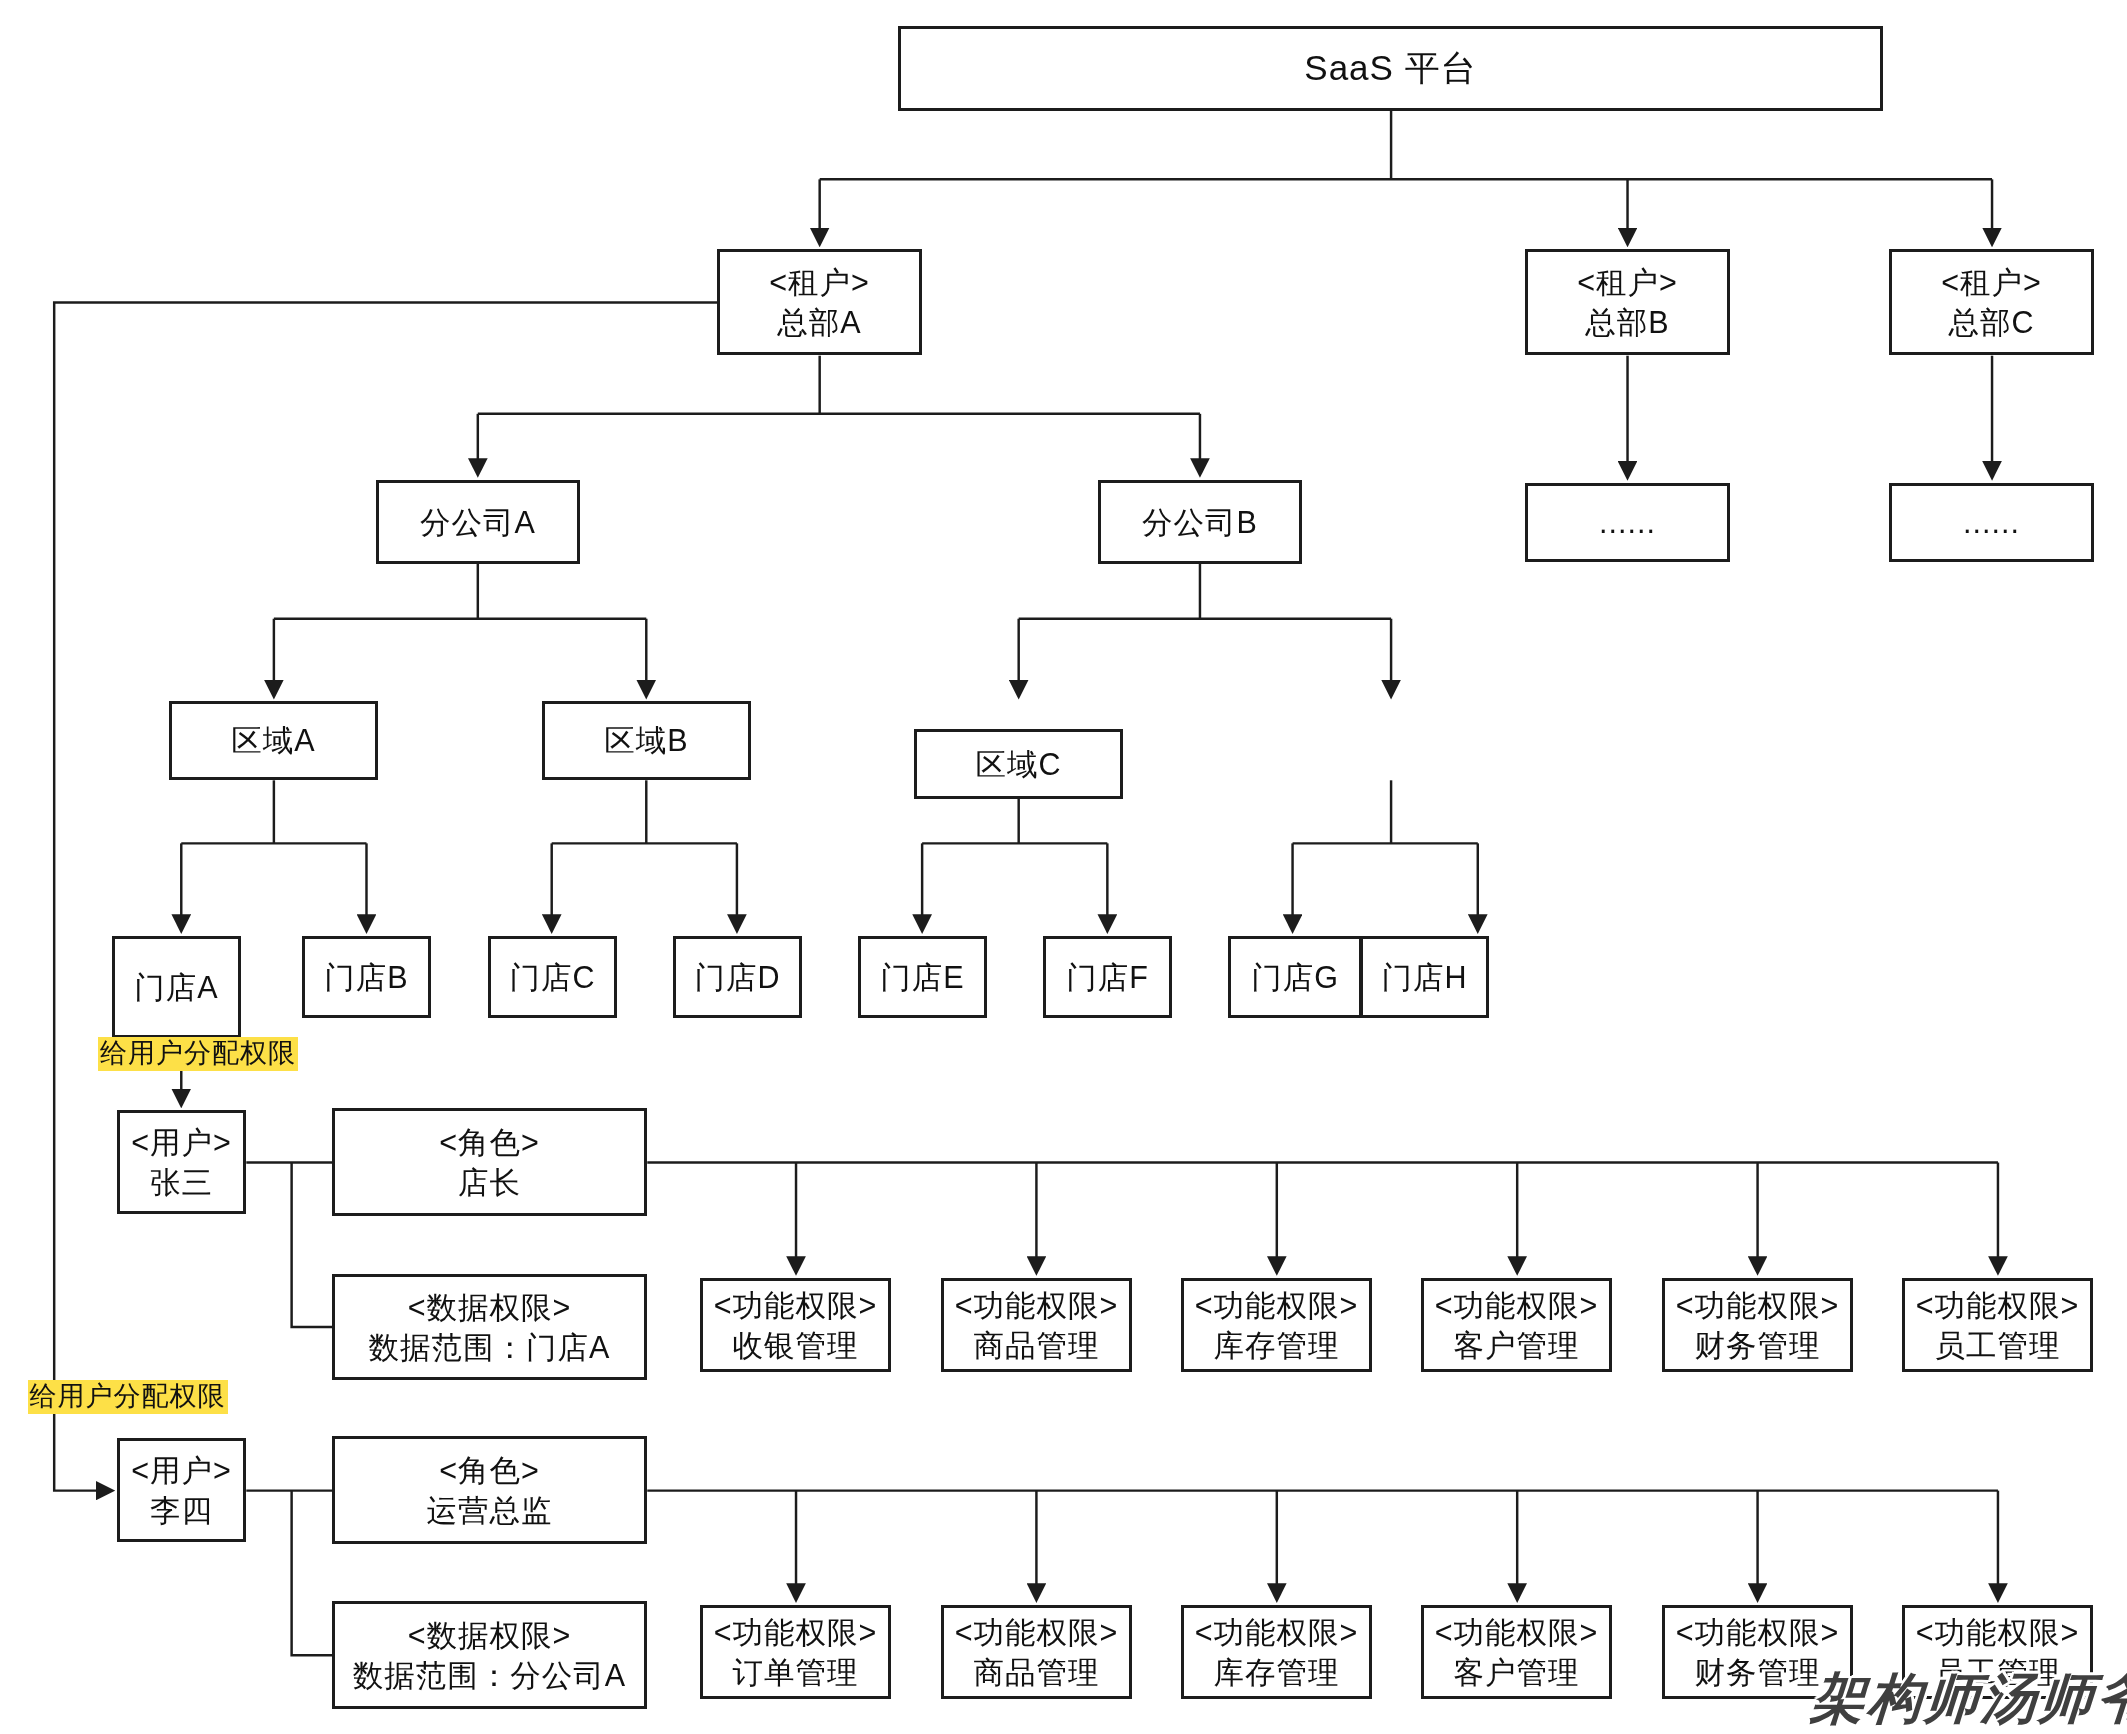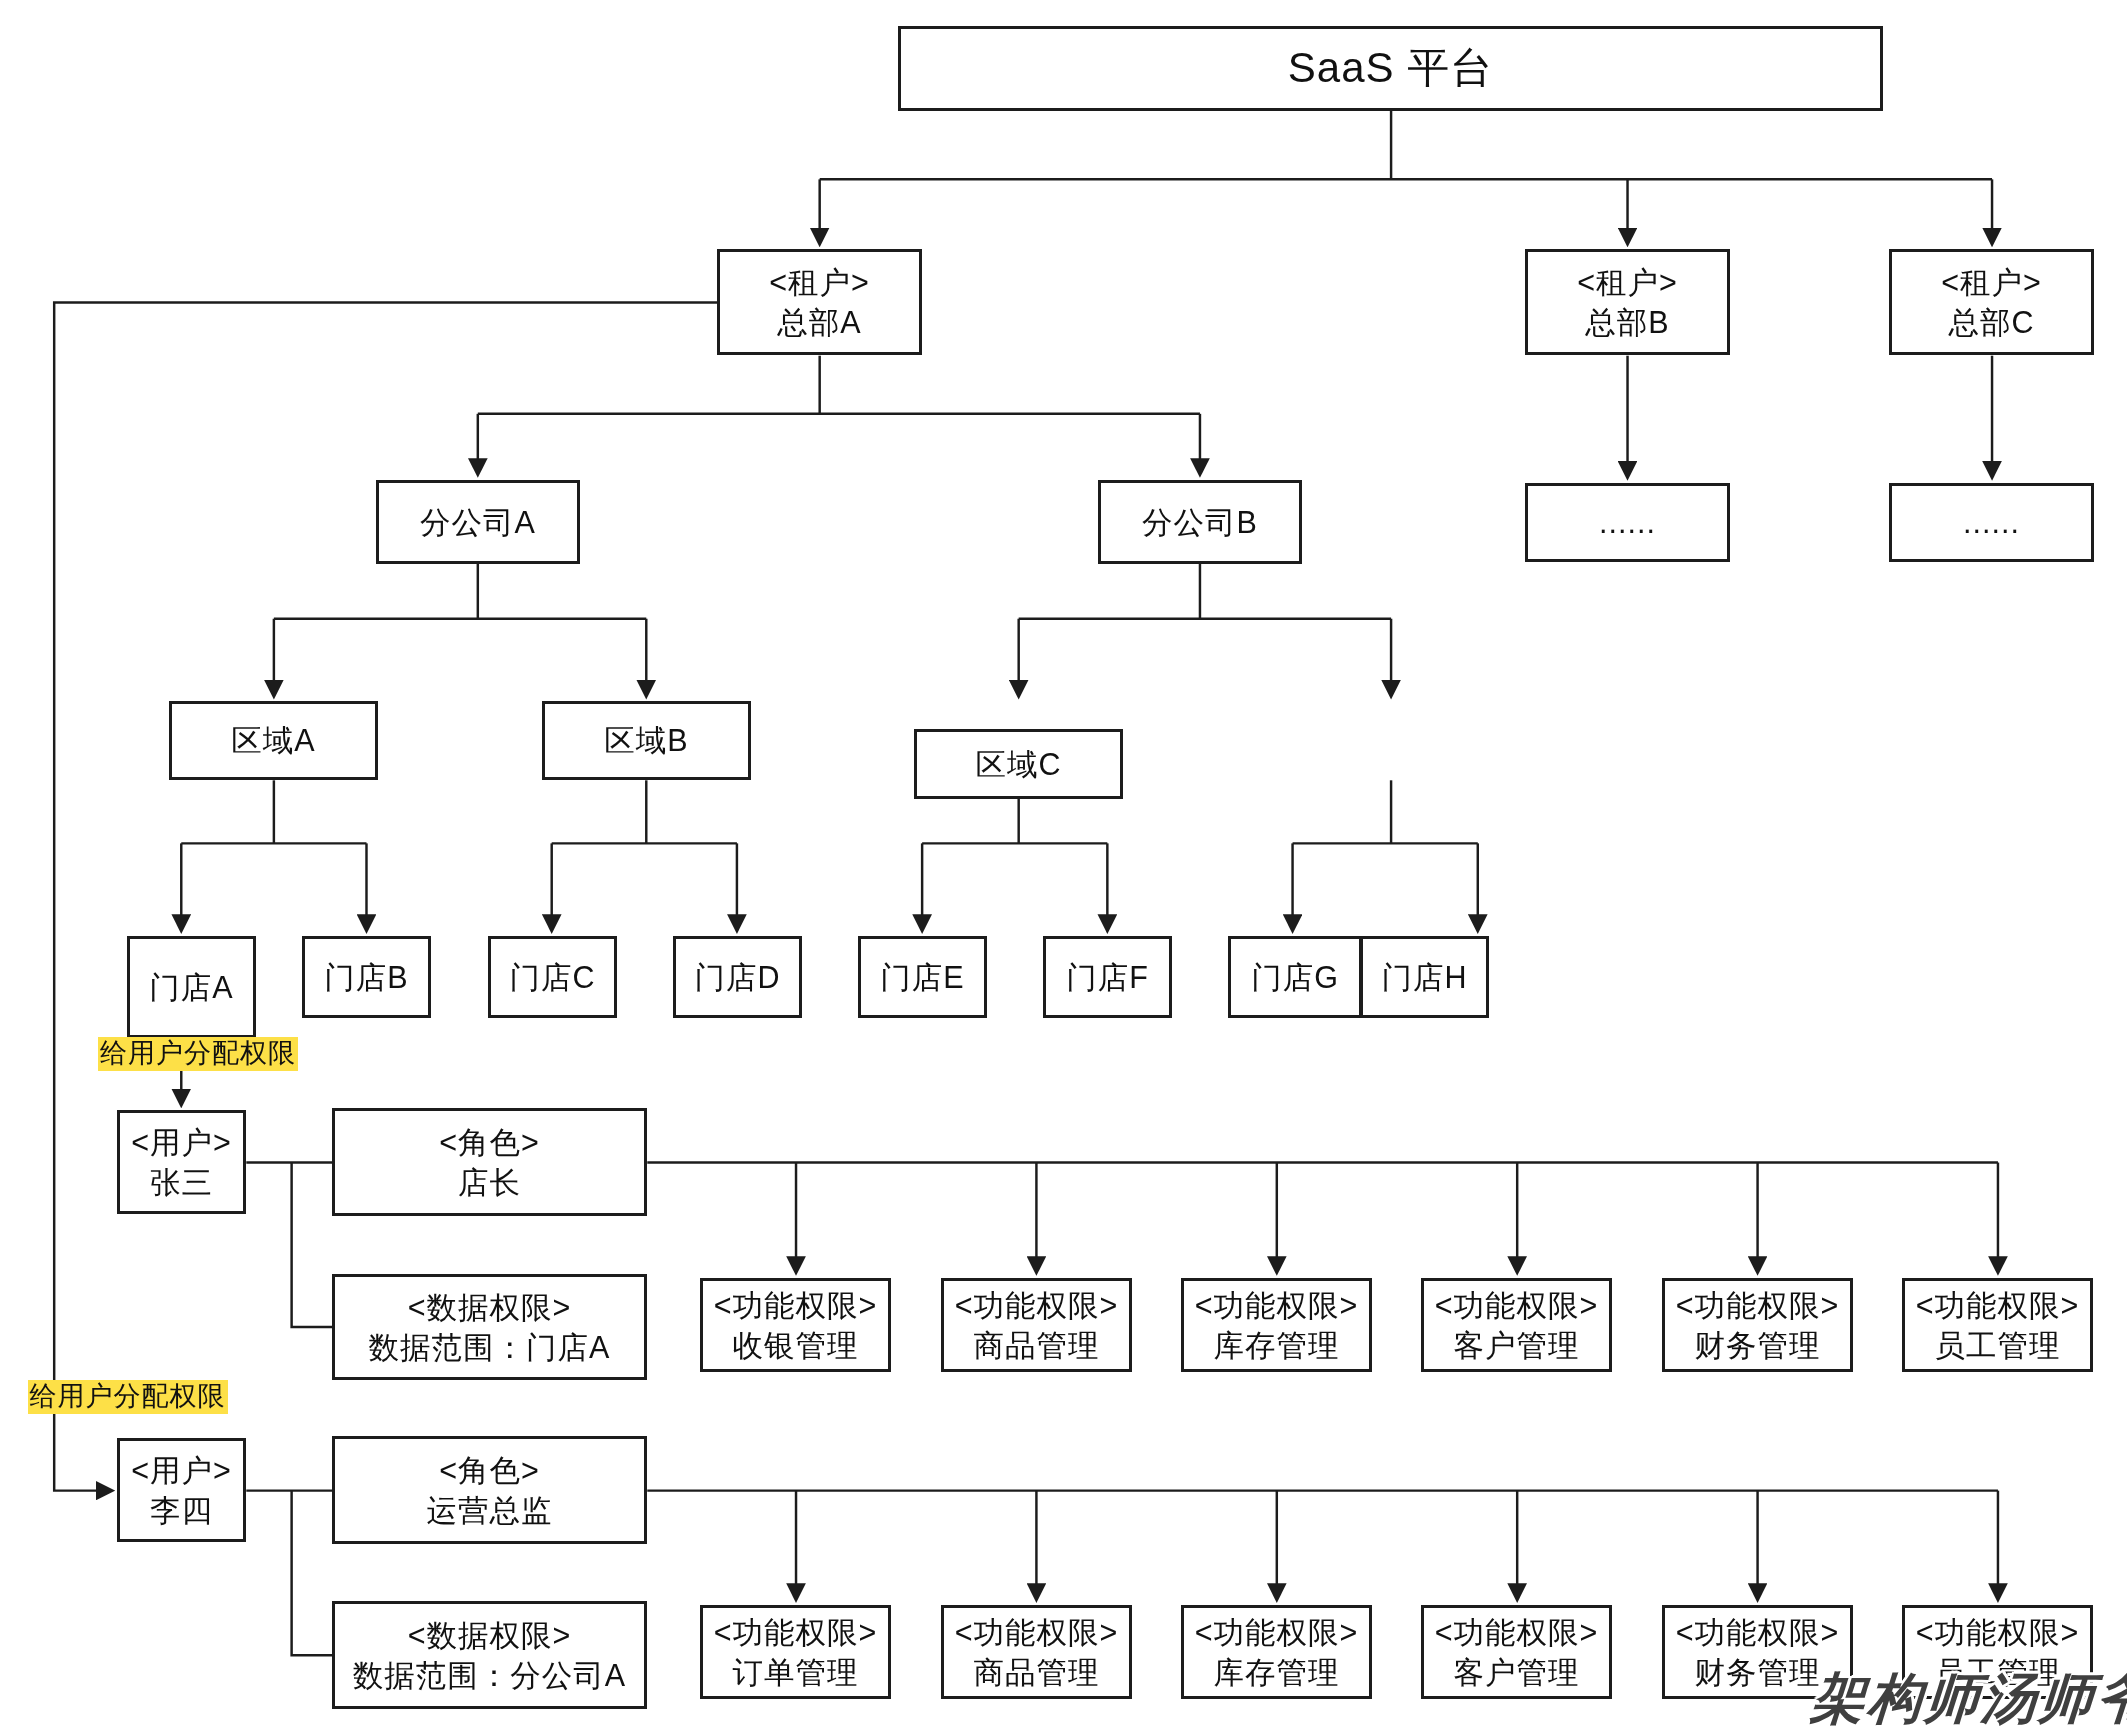--- a/index.html
+++ b/index.html
@@ -25,21 +25,21 @@
     display: flex;
     flex-direction: column;
     align-items: center;
     justify-content: center;
     text-align: center;
     font-size: 30.5px;
     line-height: 1.32;
     letter-spacing: 1px;
     white-space: nowrap;
   }
-  .node.title { font-size: 42px; }
+  .node.title { font-size: 35px; }
   .edge-label {
     position: absolute;
     background: #fde047;
     font-size: 27px;
     line-height: 1.1;
     padding: 2px 2px;
     white-space: nowrap;
     letter-spacing: 1px;
   }
   .watermark {
@@ -202,21 +202,21 @@
   <div class="node" style="left:169px;top:701px;width:209px;height:79px">
     <span>区域A</span>
   </div>
   <div class="node" style="left:542px;top:701px;width:209px;height:79px">
     <span>区域B</span>
   </div>
   <div class="node" style="left:914px;top:729px;width:209px;height:70px">
     <span>区域C</span>
   </div>
 
-  <div class="node" style="left:127px;top:936px;width:129px;height:102px">
+  <div class="node" style="left:112px;top:936px;width:129px;height:102px">
     <span>门店A</span>
   </div>
   <div class="node" style="left:302px;top:936px;width:129px;height:82px">
     <span>门店B</span>
   </div>
   <div class="node" style="left:488px;top:936px;width:129px;height:82px">
     <span>门店C</span>
   </div>
   <div class="node" style="left:673px;top:936px;width:129px;height:82px">
     <span>门店D</span>

